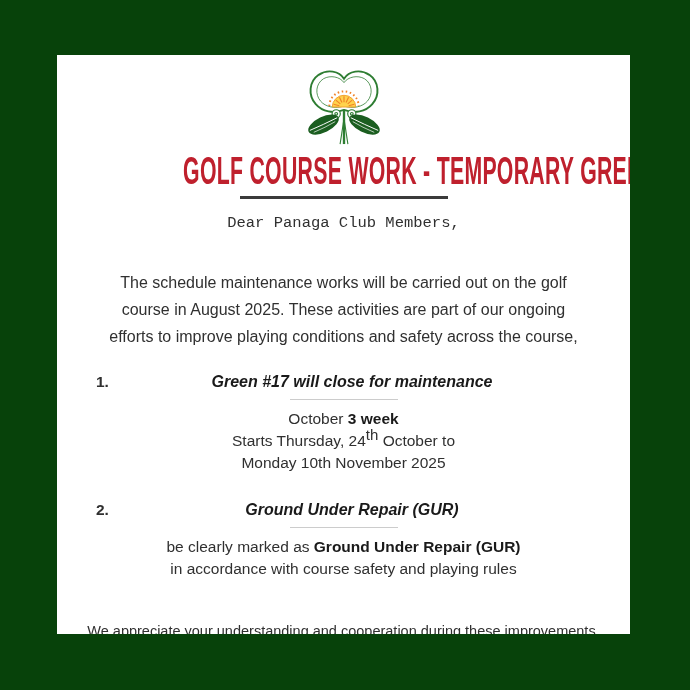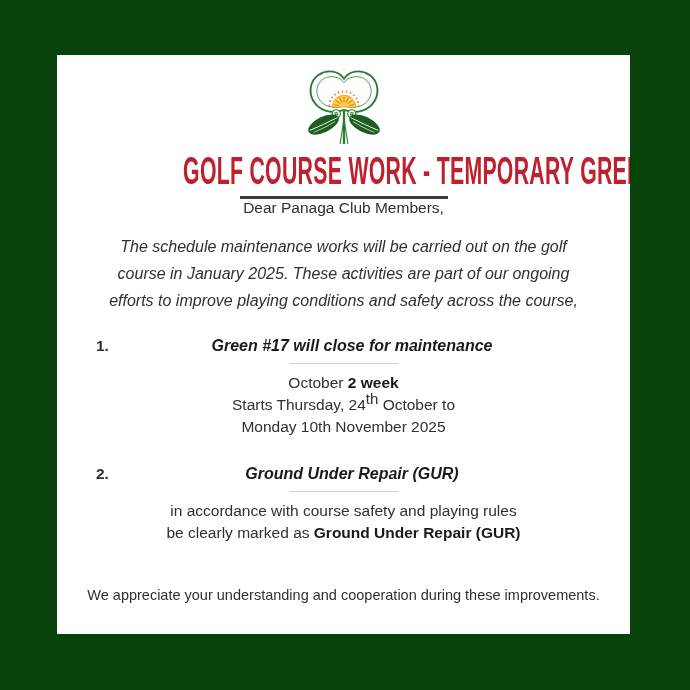--- a/index.html
+++ b/index.html
@@ -33,29 +33,30 @@
     transform: scaleX(0.56);
     transform-origin: 50% 50%;
     letter-spacing: 0.5px;
   }
   .title-divider {
     width: 208px; height: 3px;
     background: var(--divider_dark, #3B3B3B);
     margin: 7px auto 0 auto;
   }
   .salutation {
+    margin-top: 15px;
     font-size: 15.5px;
     color: var(--text, #303030);
+    font-family: Liberation Mono, monospace;
   }
   .intro {
-    margin-top: 16px;
+    margin-top: 37px;
     font-size: 16px;
     line-height: 27px;
     color: var(--text, #303030);
-    font-style: italic;
   }
   .item { position: relative; }
   .item-1 { margin-top: 23px; }
   .item-2 { margin-top: 27px; }
   .item-number {
     position: absolute;
     left: 39px; top: 0;
     font-weight: 700;
     font-size: 15.5px;
     color: var(--text, #303030);
@@ -136,42 +137,42 @@
       </svg>
     </div>
 
     <h1 class="title">GOLF COURSE WORK - TEMPORARY GREEN #17</h1>
     <div class="title-divider"></div>
 
     <p class="salutation">Dear Panaga Club Members,</p>
 
     <div class="intro">
       <div>The schedule maintenance works will be carried out on the golf</div>
-      <div>course in January 2025. These activities are part of our ongoing</div>
+      <div>course in August 2025. These activities are part of our ongoing</div>
       <div>efforts to improve playing conditions and safety across the course,</div>
     </div>
 
     <section class="item item-1">
       <span class="item-number">1.</span>
       <div class="item-heading">Green #17 will close for maintenance</div>
       <div class="heading-rule"></div>
       <div class="item-body">
-        <div><span>October </span><b>2 week</b></div>
+        <div><span>October </span><b>3 week</b></div>
         <div><span>Starts Thursday, 24</span><sup>th</sup><span> October to</span></div>
         <div>Monday 10th November 2025</div>
       </div>
     </section>
 
     <section class="item item-2">
       <span class="item-number">2.</span>
       <div class="item-heading">Ground Under Repair (GUR)</div>
       <div class="heading-rule"></div>
       <div class="item-body">
+        <div><span>be clearly marked as </span><b>Ground Under Repair (GUR)</b></div>
         <div>in accordance with course safety and playing rules</div>
-        <div><span>be clearly marked as </span><b>Ground Under Repair (GUR)</b></div>
       </div>
     </section>
 
     <div class="footer">
       <div>We appreciate your understanding and cooperation during these improvements.</div>
 
     </div>
 
   </div>
 </div>

